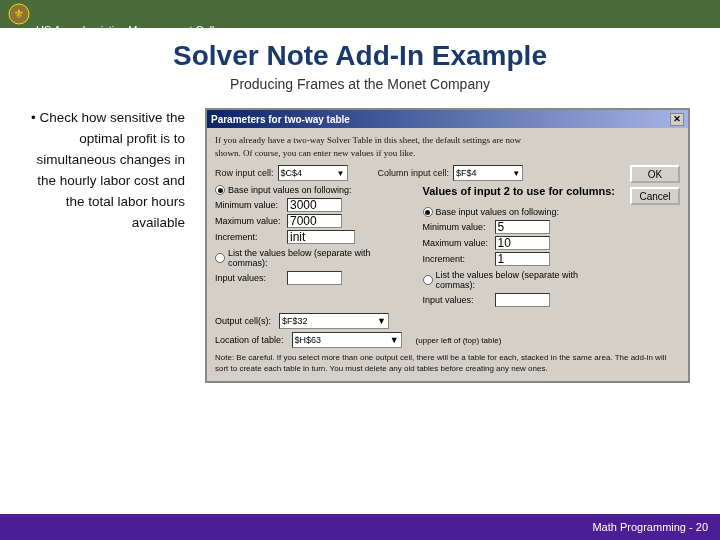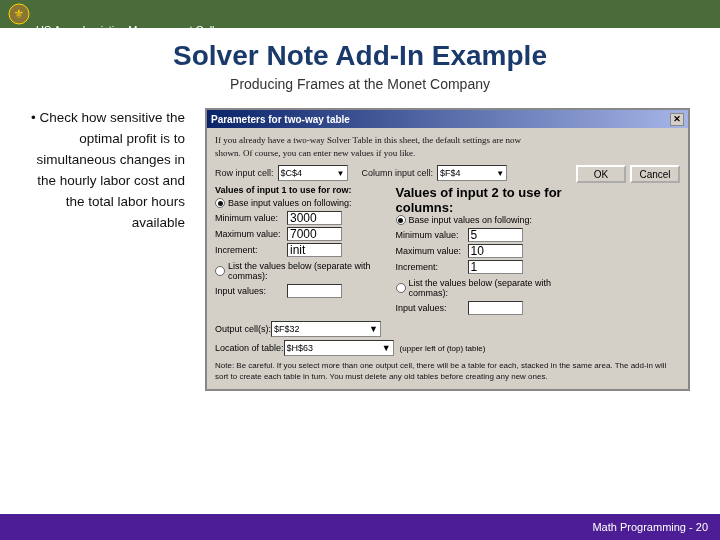--- a/index.html
+++ b/index.html
@@ -200,41 +200,41 @@
       height: 14px;
       border: 1px inset #888;
       background: #ffffff;
       font-size: 12px;
       padding: 0 2px;
       width: 50px;
     }
 
     .ok-cancel-col {
       display: flex;
-      flex-direction: row;
+      flex-direction: column;
       gap: 4px;
       margin-left: 6px;
     }
     .win-btn {
       width: 50px;
       height: 18px;
       background: #d4d0c8;
       border: 2px outset #fff;
       font-size: 10px;
       cursor: pointer;
       text-align: center;
       display: flex;
       align-items: center;
       justify-content: center;
     }
 
     .output-row {
       display: flex;
       align-items: center;
-      gap: 0;
+      gap: 8px;
       margin-bottom: 3px;
     }
     .output-label {
       font-size: 9px;
       white-space: nowrap;
     }
     .output-dropdown {
       height: 16px;
       border: 1px inset #888;
       background: #fff;
@@ -314,59 +314,58 @@
 
         <div style="display:flex; gap:4px; align-items:flex-start;">
           <div style="flex:1;">
 
             <div class="dialog-row">
               <span class="dialog-label">Row input cell:</span>
               <div class="dialog-dropdown dialog-input-md" style="width:70px;">
                 <span>$C$4</span>
                 <span class="dropdown-arrow">▼</span>
               </div>
-              <span class="dialog-label" style="margin-left:10px;">Column input cell:</span>
+              <span class="dialog-label" style="margin-left:26px;">Column input cell:</span>
               <div class="dialog-dropdown dialog-input-md" style="width:70px;">
                 <span>$F$4</span>
                 <span class="dropdown-arrow">▼</span>
               </div>
             </div>
 
             <div class="two-cols">
 
               <div class="col-half">
-                <div style="font-size:9px; margin-bottom:3px; font-weight:bold;">Values of input 1 to use for row:</div>
                 <div class="radio-row">
                   <div class="radio-circle selected"></div>
                   <span class="radio-label">Base input values on following:</span>
                 </div>
                 <div class="field-row">
                   <span class="field-label">Minimum value:</span>
                   <input class="field-input" value="3000" style="width: 55px;">
                 </div>
                 <div class="field-row">
                   <span class="field-label">Maximum value:</span>
                   <input class="field-input" value="7000" style="width: 55px;">
                 </div>
                 <div class="field-row">
                   <span class="field-label">Increment:</span>
-                  <input class="field-input" value="init" style="width: 55px;">
+                  <input class="field-input" value="init" style="width: 68px;">
                 </div>
                 <div class="radio-row" style="margin-top:4px;">
                   <div class="radio-circle"></div>
                   <span class="radio-label">List the values below (separate with commas):</span>
                 </div>
                 <div class="field-row">
                   <span class="field-label">Input values:</span>
                   <input class="field-input" value="" style="width: 55px;">
                 </div>
               </div>
 
               <div class="col-half">
-                <div style="font-size:13px; margin-bottom:0; font-weight:bold;">Values of input 2 to use for columns:</div>
+                <div style="font-size:11px; margin-bottom:10px; font-weight:bold;">Values of input 2 to use for columns:</div>
                 <div class="radio-row">
                   <div class="radio-circle selected"></div>
                   <span class="radio-label">Base input values on following:</span>
                 </div>
                 <div class="field-row">
                   <span class="field-label">Minimum value:</span>
                   <input class="field-input" value="5" style="width: 55px;">
                 </div>
                 <div class="field-row">
                   <span class="field-label">Maximum value:</span>

